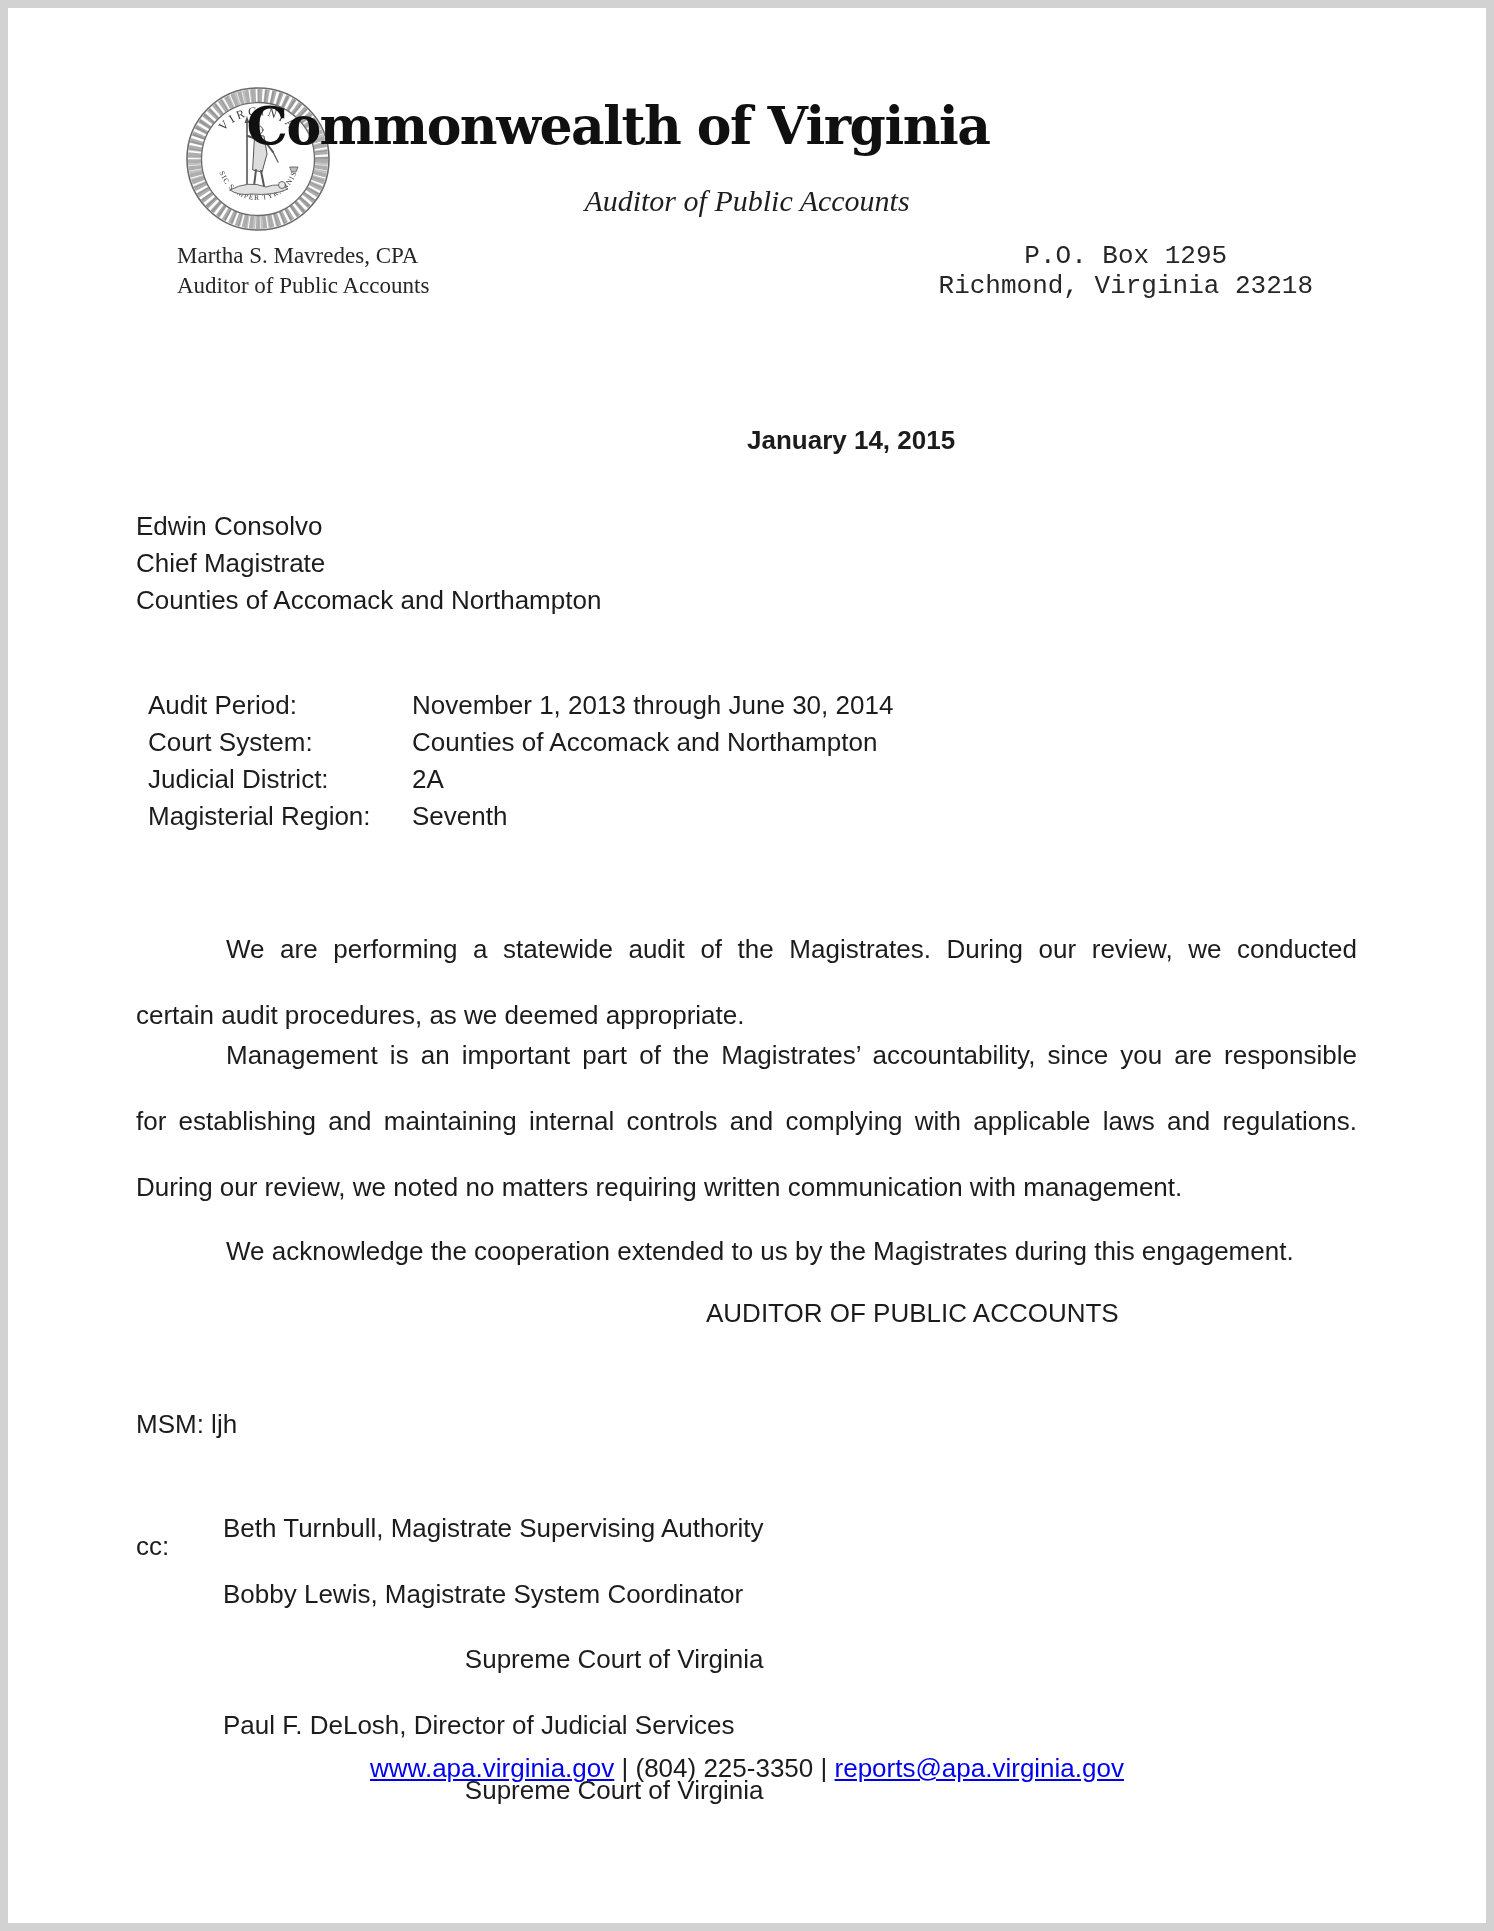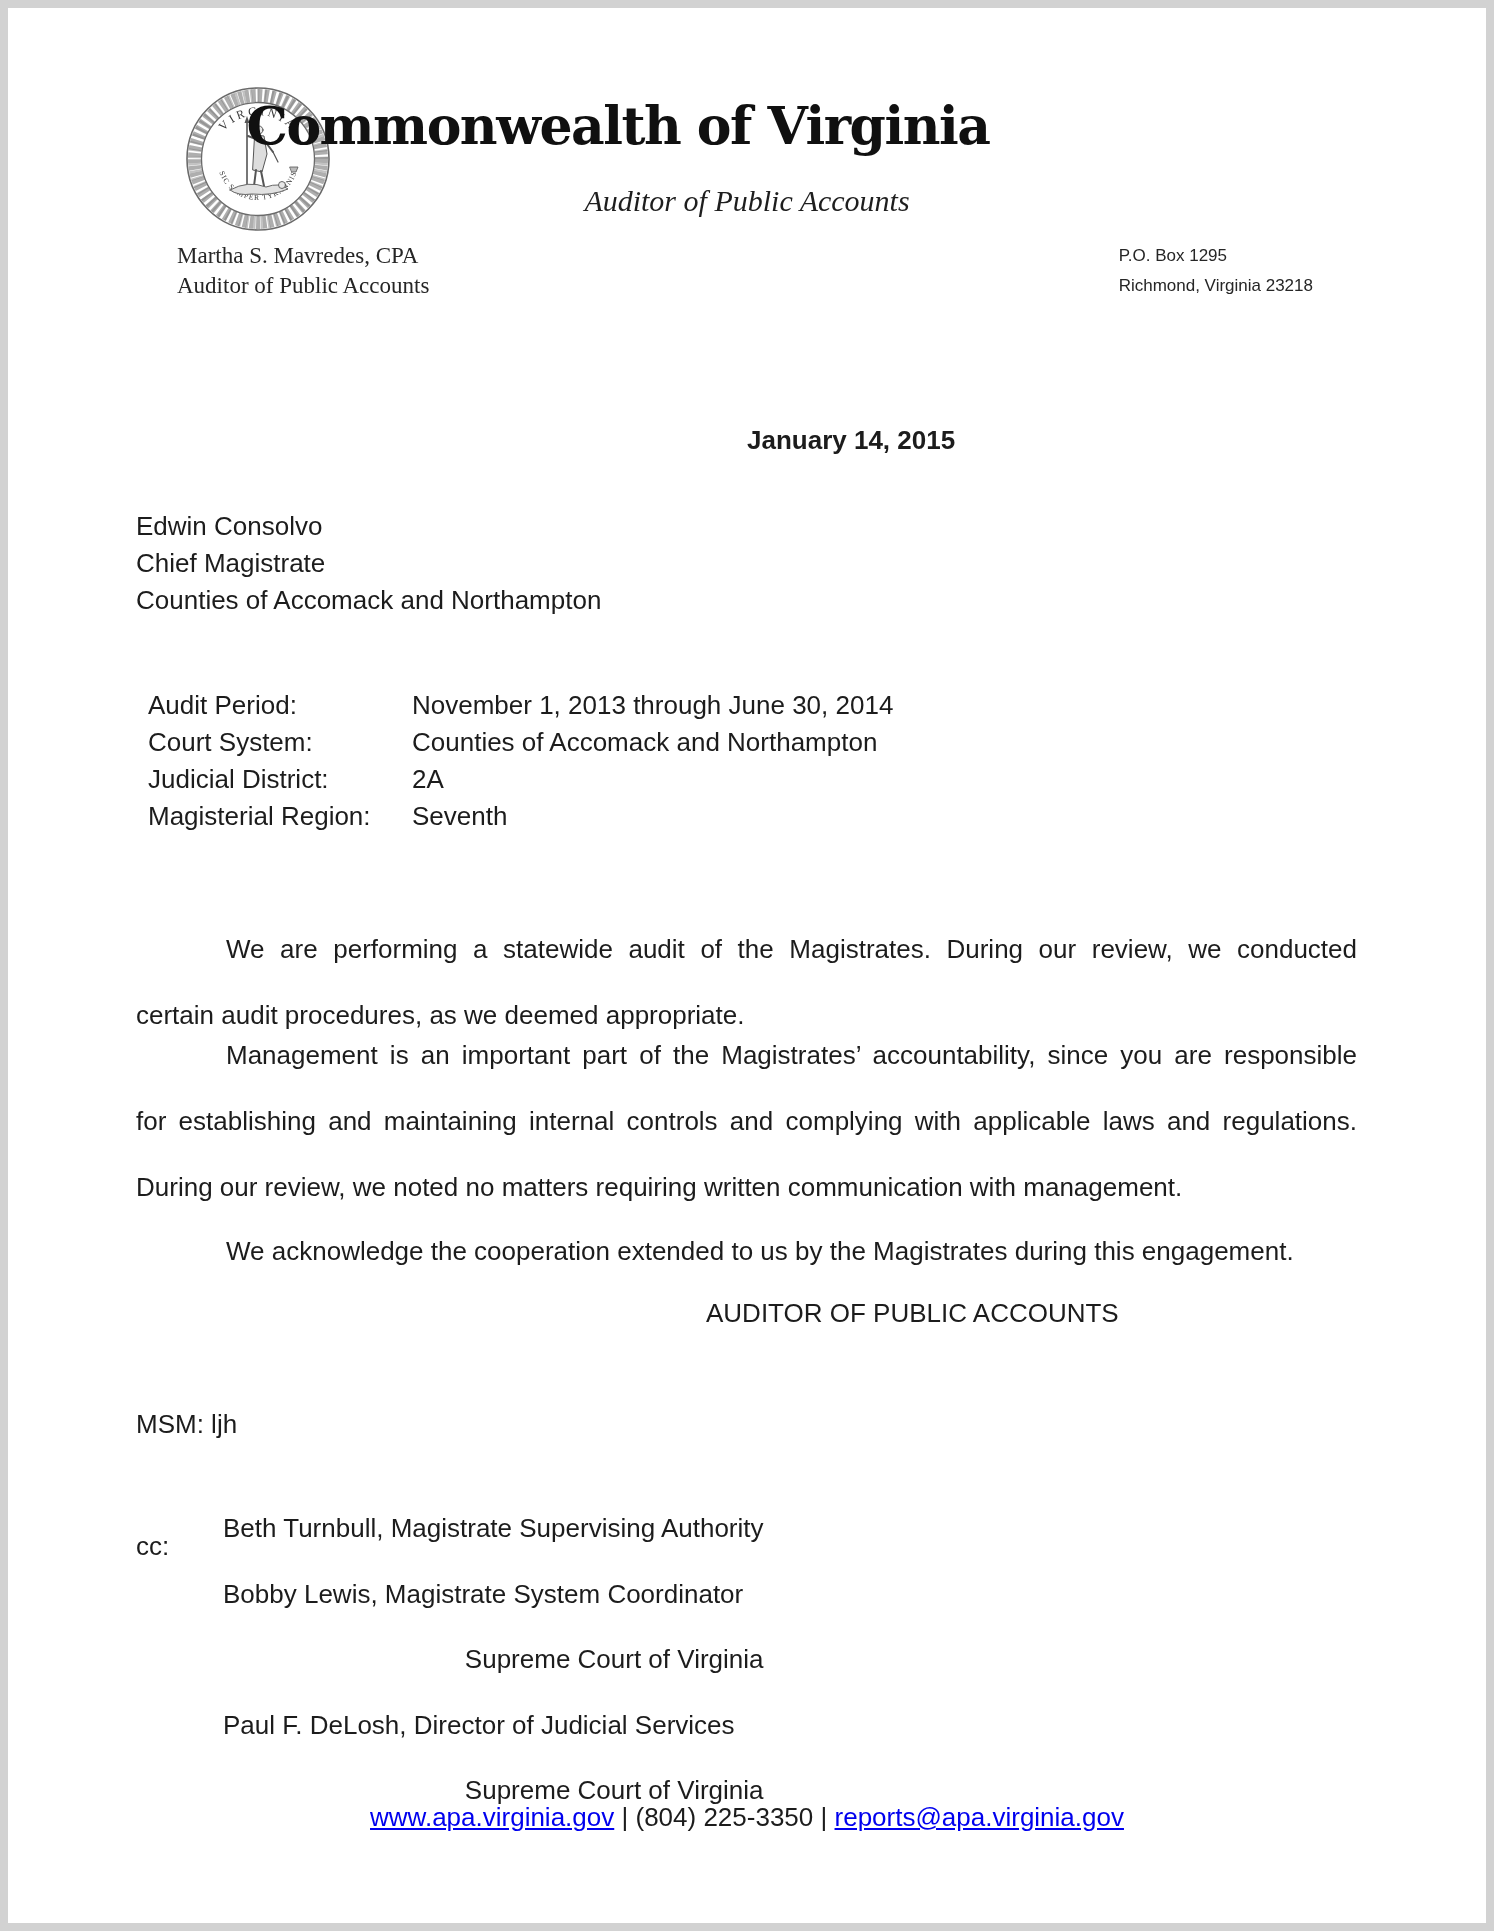--- a/index.html
+++ b/index.html
@@ -44,23 +44,23 @@
   }
   .official {
     left: 177px; top: 241px;
     font-family: "Liberation Serif", "DejaVu Serif", serif;
     font-size: 23px;
     line-height: 30px;
     color: #262626;
   }
   .apa-address {
     right: 181px; top: 241px;
-    text-align: left;
-    font-family: Liberation Sans, sans-serif;
-    font-size: 17px;
+    text-align: center;
+    font-family: Liberation Mono, monospace;
+    font-size: 26px;
     line-height: 30px;
     color: #262626;
   }
 
   
   .date-line { left: 747px; top: 422px; font-size: 26px; line-height: 37px; font-weight: bold; }
   .recipient { left: 136px; top: 508px; font-size: 26px; line-height: 37px; }
 
   .audit-table { left: 148px; top: 687px; font-size: 26px; line-height: 37px; }
   .audit-row { display: flex; }
@@ -77,21 +77,21 @@
 
   .signature-block { left: 706px; top: 1295px; font-size: 26px; line-height: 37px; }
   .reference { left: 136px; top: 1406px; font-size: 26px; line-height: 37px; }
 
   .cc-label { left: 136px; top: 1481px; font-size: 26px; line-height: 37px; margin-top: 47px; }
   .cc-entries { left: 223px; top: 1481px; font-size: 26px; }
   .cc-entries .line { height: 36.6px; line-height: 36.6px; }
   .cc-indent { margin-left: 21px; text-align: right; }
 
   .footer {
-    left: 0; width: 1494px; top: 1799px;
+    left: 0; width: 1494px; top: 1750px;
     text-align: center;
     font-size: 26px;
     line-height: 37px;
   }
   .footer a { color: #0000EE; text-decoration: underline; }
   .footer .sep, .footer .phone { color: #1c1c1c; }
 </style>
 </head>
 <body>
 

